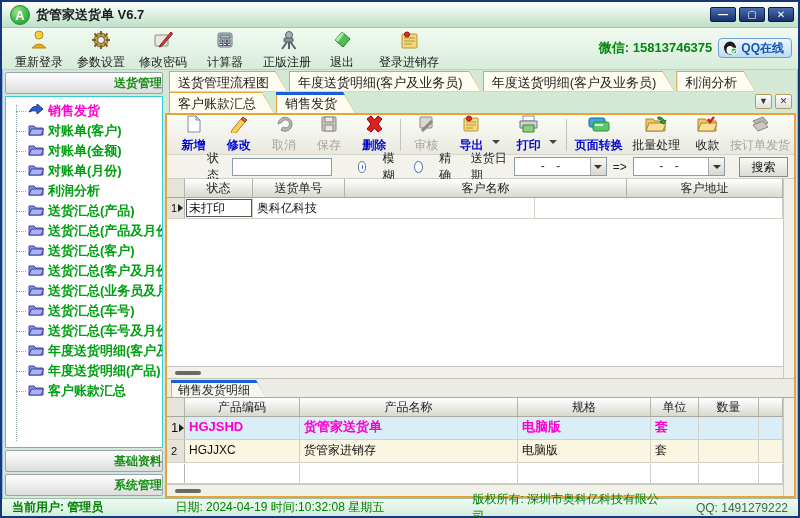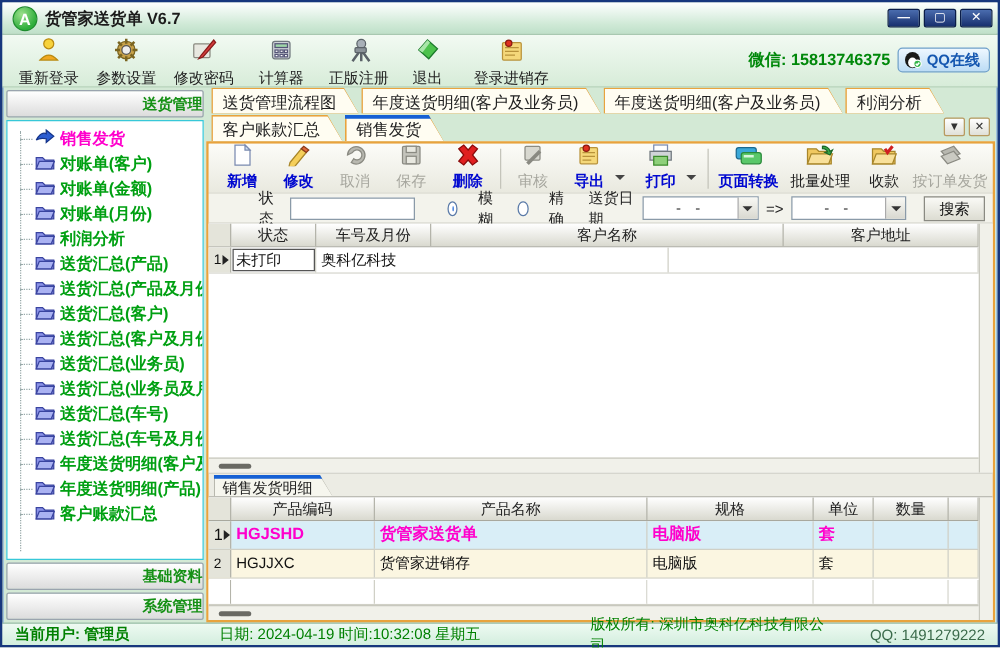--- a/index.html
+++ b/index.html
@@ -48,21 +48,21 @@
   .tree-row::before { content:""; position:absolute; left:4px; top:10px; width:10px; border-top:1px dotted #9aa; }
   .tree::after { content:""; position:absolute; left:10px; top:8px; bottom:6px; border-left:1px dotted #9aa; }
   .tree-row .ic { margin-right:4px; flex:0 0 auto; position:relative; z-index:1; }
   .tree-row .tl { font-size:13px; color:#00a012; font-weight:bold; overflow:hidden; }
   .tree-row.active .tl { color:#ff00cc; }
   .side-bottom { display:flex; flex-direction:column; gap:2px; }
 
   
   .content { flex:1; display:flex; flex-direction:column; min-width:0; padding-right:2px; }
 
-  .tabs1 { height:22px; display:flex; align-items:flex-start; gap:2px; padding-left:4px; }
+  .tabs1 { height:22px; display:flex; align-items:center; gap:2px; padding-left:4px; }
   .tabs2 { height:21px; display:flex; align-items:flex-end; gap:2px; padding-left:4px; position:relative; }
   .tab { position:relative; height:21px; background:#e8a33d; padding:1px 0 0 1px;
          clip-path:polygon(0 0,calc(100% - 12px) 0,100% 100%,0 100%); }
   .tab .in { height:100%; background:#fffdf2; padding:2px 18px 0 8px; font-size:13px; color:#222;
              clip-path:polygon(0 0,calc(100% - 12px) 0,100% 100%,0 100%); white-space:nowrap; }
   .tab.active-blue::after { content:""; position:absolute; left:0; right:10px; top:0; height:3px; background:#1560d4; }
   .tabs-right { position:absolute; right:4px; top:2px; display:flex; gap:3px; }
   .mini-btn { width:17px; height:15px; background:linear-gradient(#fff,#e0e0d8); border:1px solid #b89a60;
               border-radius:2px; font-size:9px; line-height:13px; text-align:center; color:#333; font-weight:bold; }
 
@@ -284,27 +284,20 @@
                 <path d="M1 12 l2.5-6 h12 l-2.5 6z" fill="#aab2f2" stroke="#3a44a0"></path>
               </svg></span>
             <span class="tl">送货汇总(客户)</span>
           </div>
         <div class="tree-row">
             <span class="ic"><svg width="16" height="13">
                 <path d="M1 3 h5 l2 2 h7 v7 h-14z" fill="#8a92e8" stroke="#3a44a0"></path>
                 <path d="M1 12 l2.5-6 h12 l-2.5 6z" fill="#aab2f2" stroke="#3a44a0"></path>
               </svg></span>
             <span class="tl">送货汇总(客户及月份)</span>
-          </div>
-        <div class="tree-row">
-            <span class="ic"><svg width="16" height="13">
-                <path d="M1 3 h5 l2 2 h7 v7 h-14z" fill="#8a92e8" stroke="#3a44a0"></path>
-                <path d="M1 12 l2.5-6 h12 l-2.5 6z" fill="#aab2f2" stroke="#3a44a0"></path>
-              </svg></span>
-            <span class="tl">送货汇总(业务员)</span>
           </div>
         <div class="tree-row">
             <span class="ic"><svg width="16" height="13">
                 <path d="M1 3 h5 l2 2 h7 v7 h-14z" fill="#8a92e8" stroke="#3a44a0"></path>
                 <path d="M1 12 l2.5-6 h12 l-2.5 6z" fill="#aab2f2" stroke="#3a44a0"></path>
               </svg></span>
             <span class="tl">送货汇总(业务员及月</span>
           </div>
         <div class="tree-row">
             <span class="ic"><svg width="16" height="13">
@@ -503,21 +496,21 @@
           </div>
           <div class="search-btn">搜索</div>
         </div>
 
         <div class="grid-zone">
           <div style="display:flex; flex:1; min-height:0;">
             <div style="flex:1; display:flex; flex-direction:column; min-width:0;">
               <div class="g-head">
                 <div class="hc numc"></div>
                 <div class="hc c-status">状态</div>
-                <div class="hc c-order">车号及月份</div>
+                <div class="hc c-order">送货单号</div>
                 <div class="hc c-cust">客户名称</div>
                 <div class="hc c-addr">客户地址</div>
               </div>
               <div class="g-row">
                 <div class="bc numc">
                     <span>1</span>
                     <span class="rec-arrow"></span>
                   </div>
                 <div class="bc c-status focus-cell">未打印</div>
                 <div class="bc c-cust">奥科亿科技</div>

